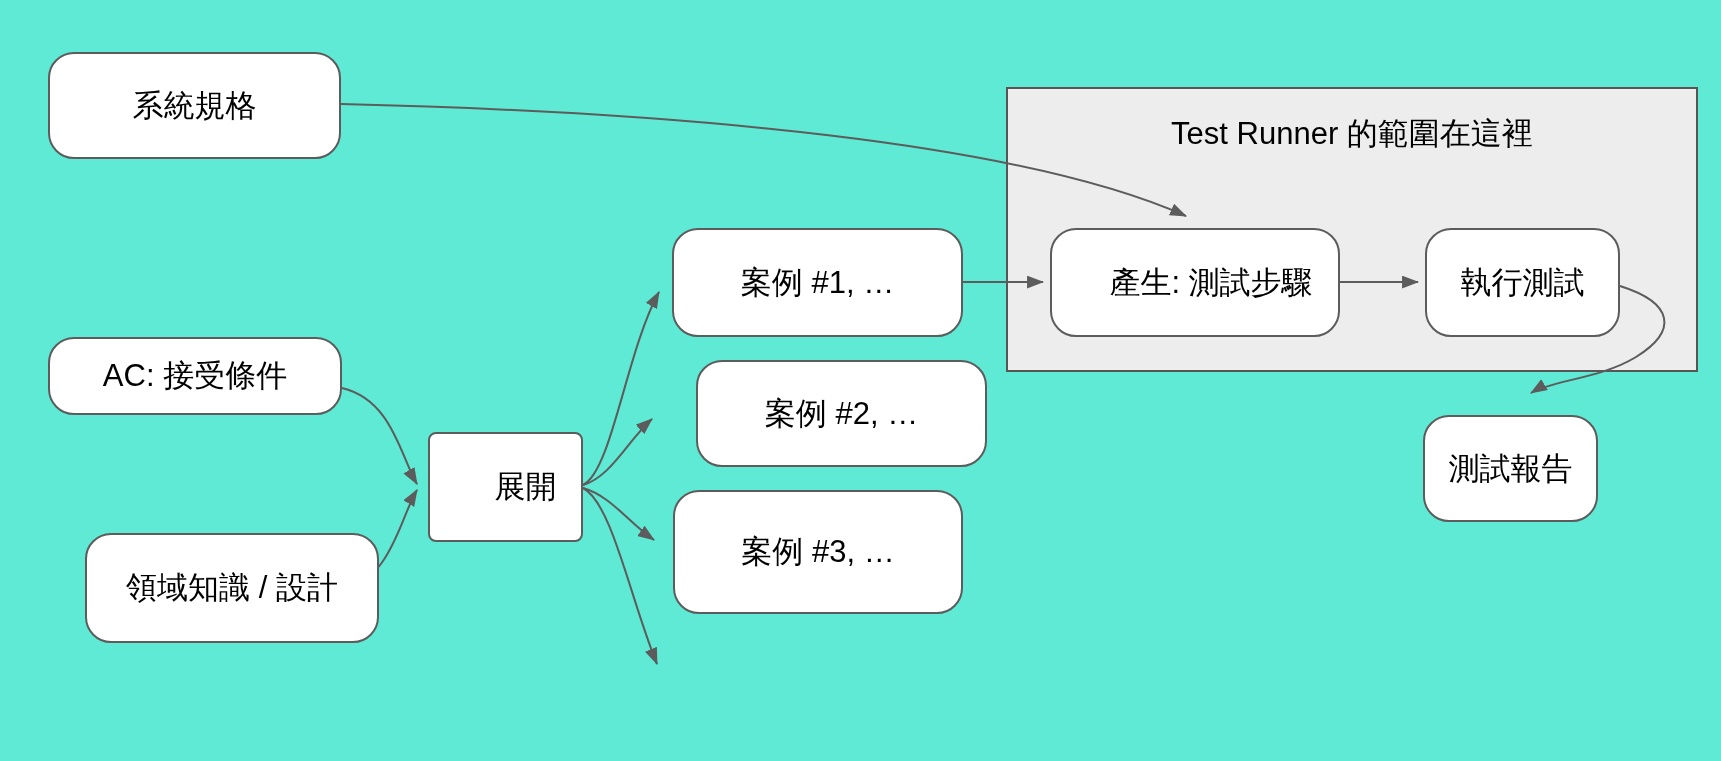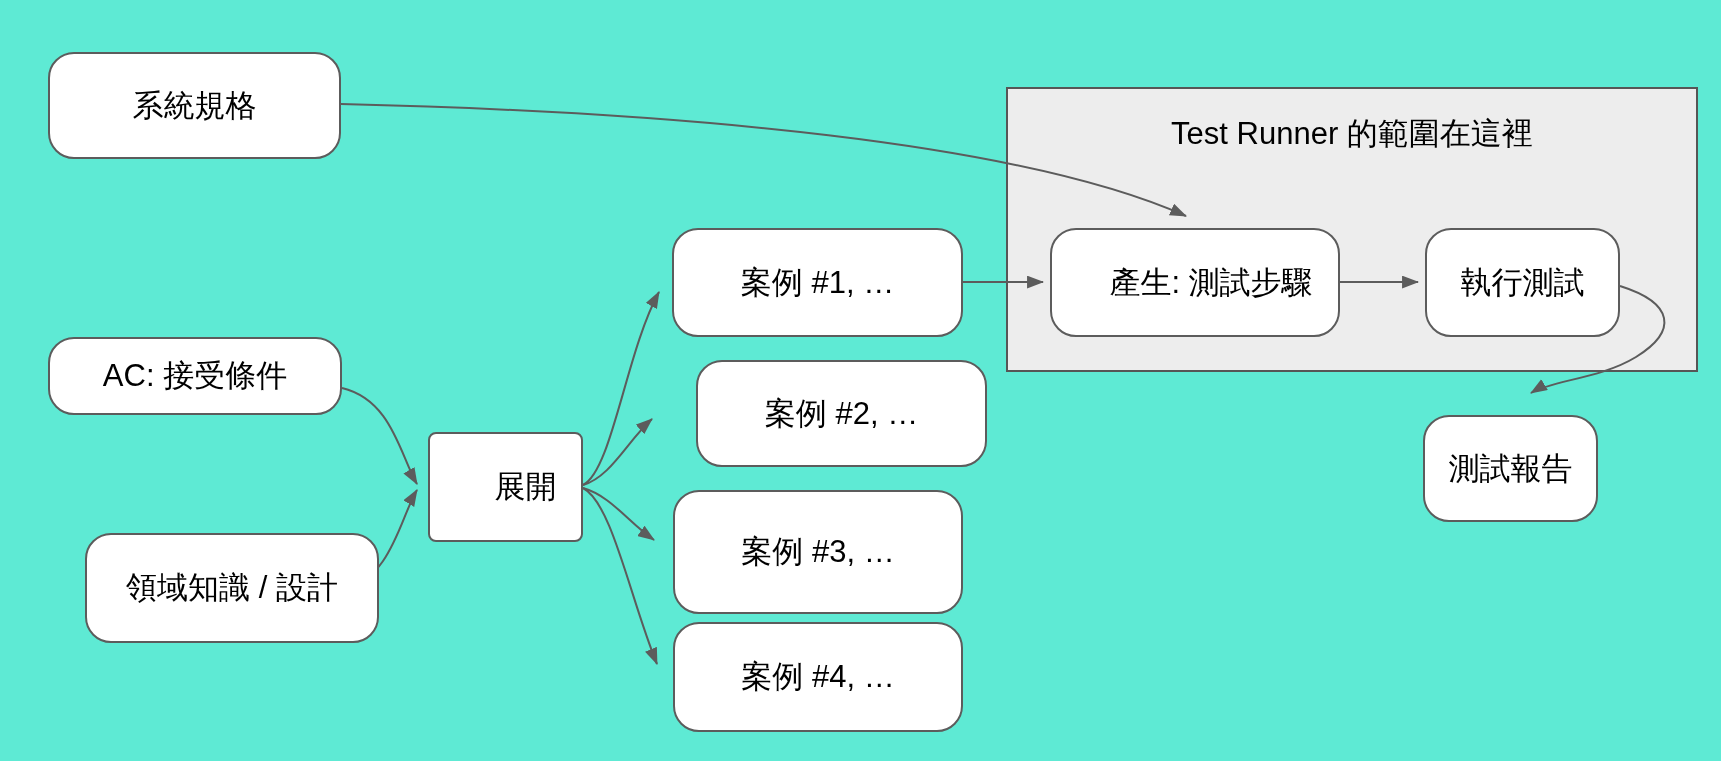--- a/index.html
+++ b/index.html
@@ -122,23 +122,20 @@
   </div>
 
   <div class="node" id="node-case-2">
     <span>案例 #2, …</span>
   </div>
 
   <div class="node" id="node-case-3">
     <span>案例 #3, …</span>
   </div>
 
-  <div class="node" id="node-case-4">
-    <span>案例 #4, …</span>
-  </div>
 
   <div class="node" id="node-generate">
     <span>產生: 測試步驟</span>
   </div>
 
   <div class="node" id="node-run">
     <span>執行測試</span>
   </div>
 
   <div class="node" id="node-report">

